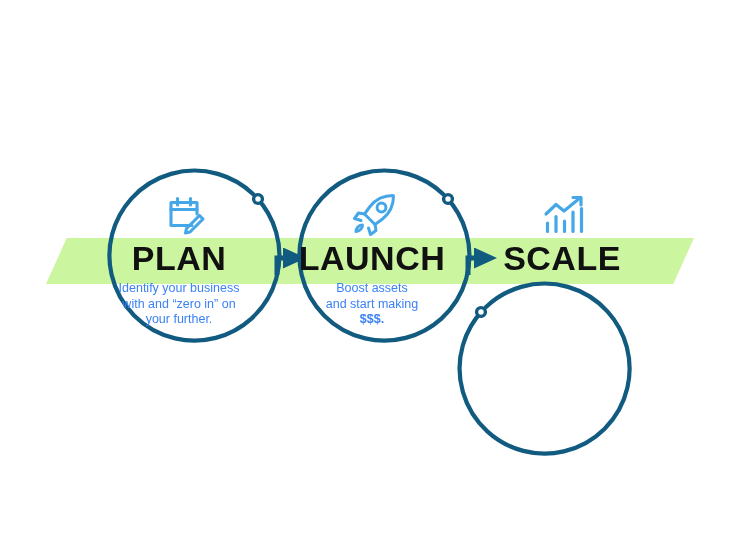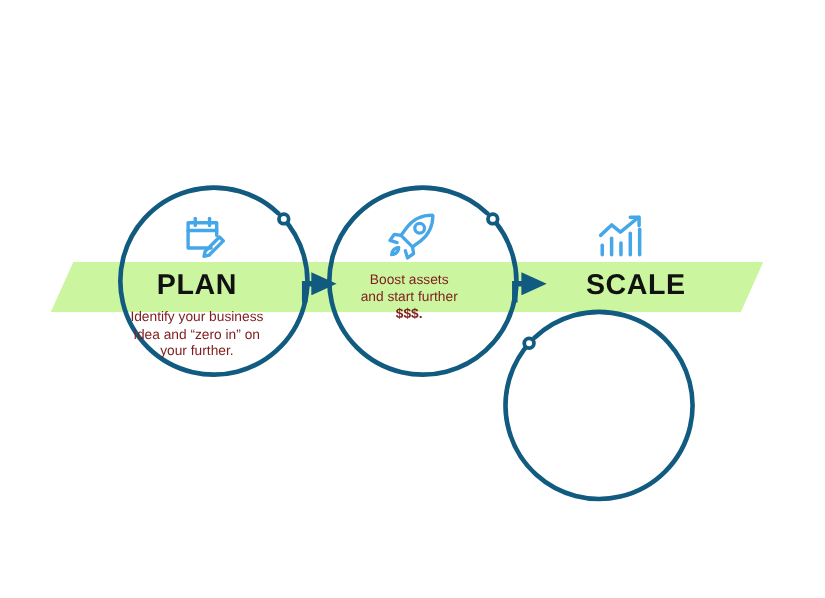--- a/index.html
+++ b/index.html
@@ -42,41 +42,41 @@
 
   
   .step {
     position: absolute;
     width: 200px;
     text-align: center;
   }
   .step-title {
     font-family: "Liberation Sans", sans-serif;
     font-weight: bold;
-    font-size: 26px;
+    font-size: 34px;
     letter-spacing: 0.5px;
     color: #111111;
     line-height: 34px;
     margin: 0;
     white-space: nowrap;
   }
   .step-desc {
     font-family: "Liberation Sans", sans-serif;
     font-size: 12.5px;
     line-height: 15.5px;
-    color: #7f1d1d;
+    color: #3b82f6;
     margin: 6px 0 0 0;
   }
   .step-desc b {
     font-weight: bold;
   }
 
   .step-1 { left: 79px;  top: 241px; }
   .step-2 { left: 272px; top: 241px; }
-  .step-3 { left: 478px; top: 241px; }
+  .step-3 { left: 462px; top: 241px; }
 
   .icon-wrap {
     position: absolute;
     width: 52px;
     height: 46px;
   }
   .icon-1 { left: 159px; top: 192px; }
   .icon-2 { left: 349px; top: 192px; }
   .icon-3 { left: 539px; top: 192px; }
 </style>
@@ -154,29 +154,30 @@
         <path d="M 34 39.5 L 34 20"></path>
         <path d="M 42.5 39.5 L 42.5 16.5"></path>
       </g>
     </svg>
   </div>
 
   <div class="step step-1">
     <div class="step-title">PLAN</div>
     <div class="step-desc">
       <span>Identify your business</span><br>
-      <span>idea and “zero in” on</span><br>
+      <span>with and “zero in” on</span><br>
       <span>your further.</span>
     </div>
   </div>
 
   <div class="step step-2">
+    <div class="step-title">LAUNCH</div>
     <div class="step-desc">
       <span>Boost assets</span><br>
-      <span>and start further</span><br>
+      <span>and start making</span><br>
       <b>$$$.</b>
     </div>
   </div>
 
   <div class="step step-3">
     <div class="step-title">SCALE</div>
   </div>
 
 </div>
 

